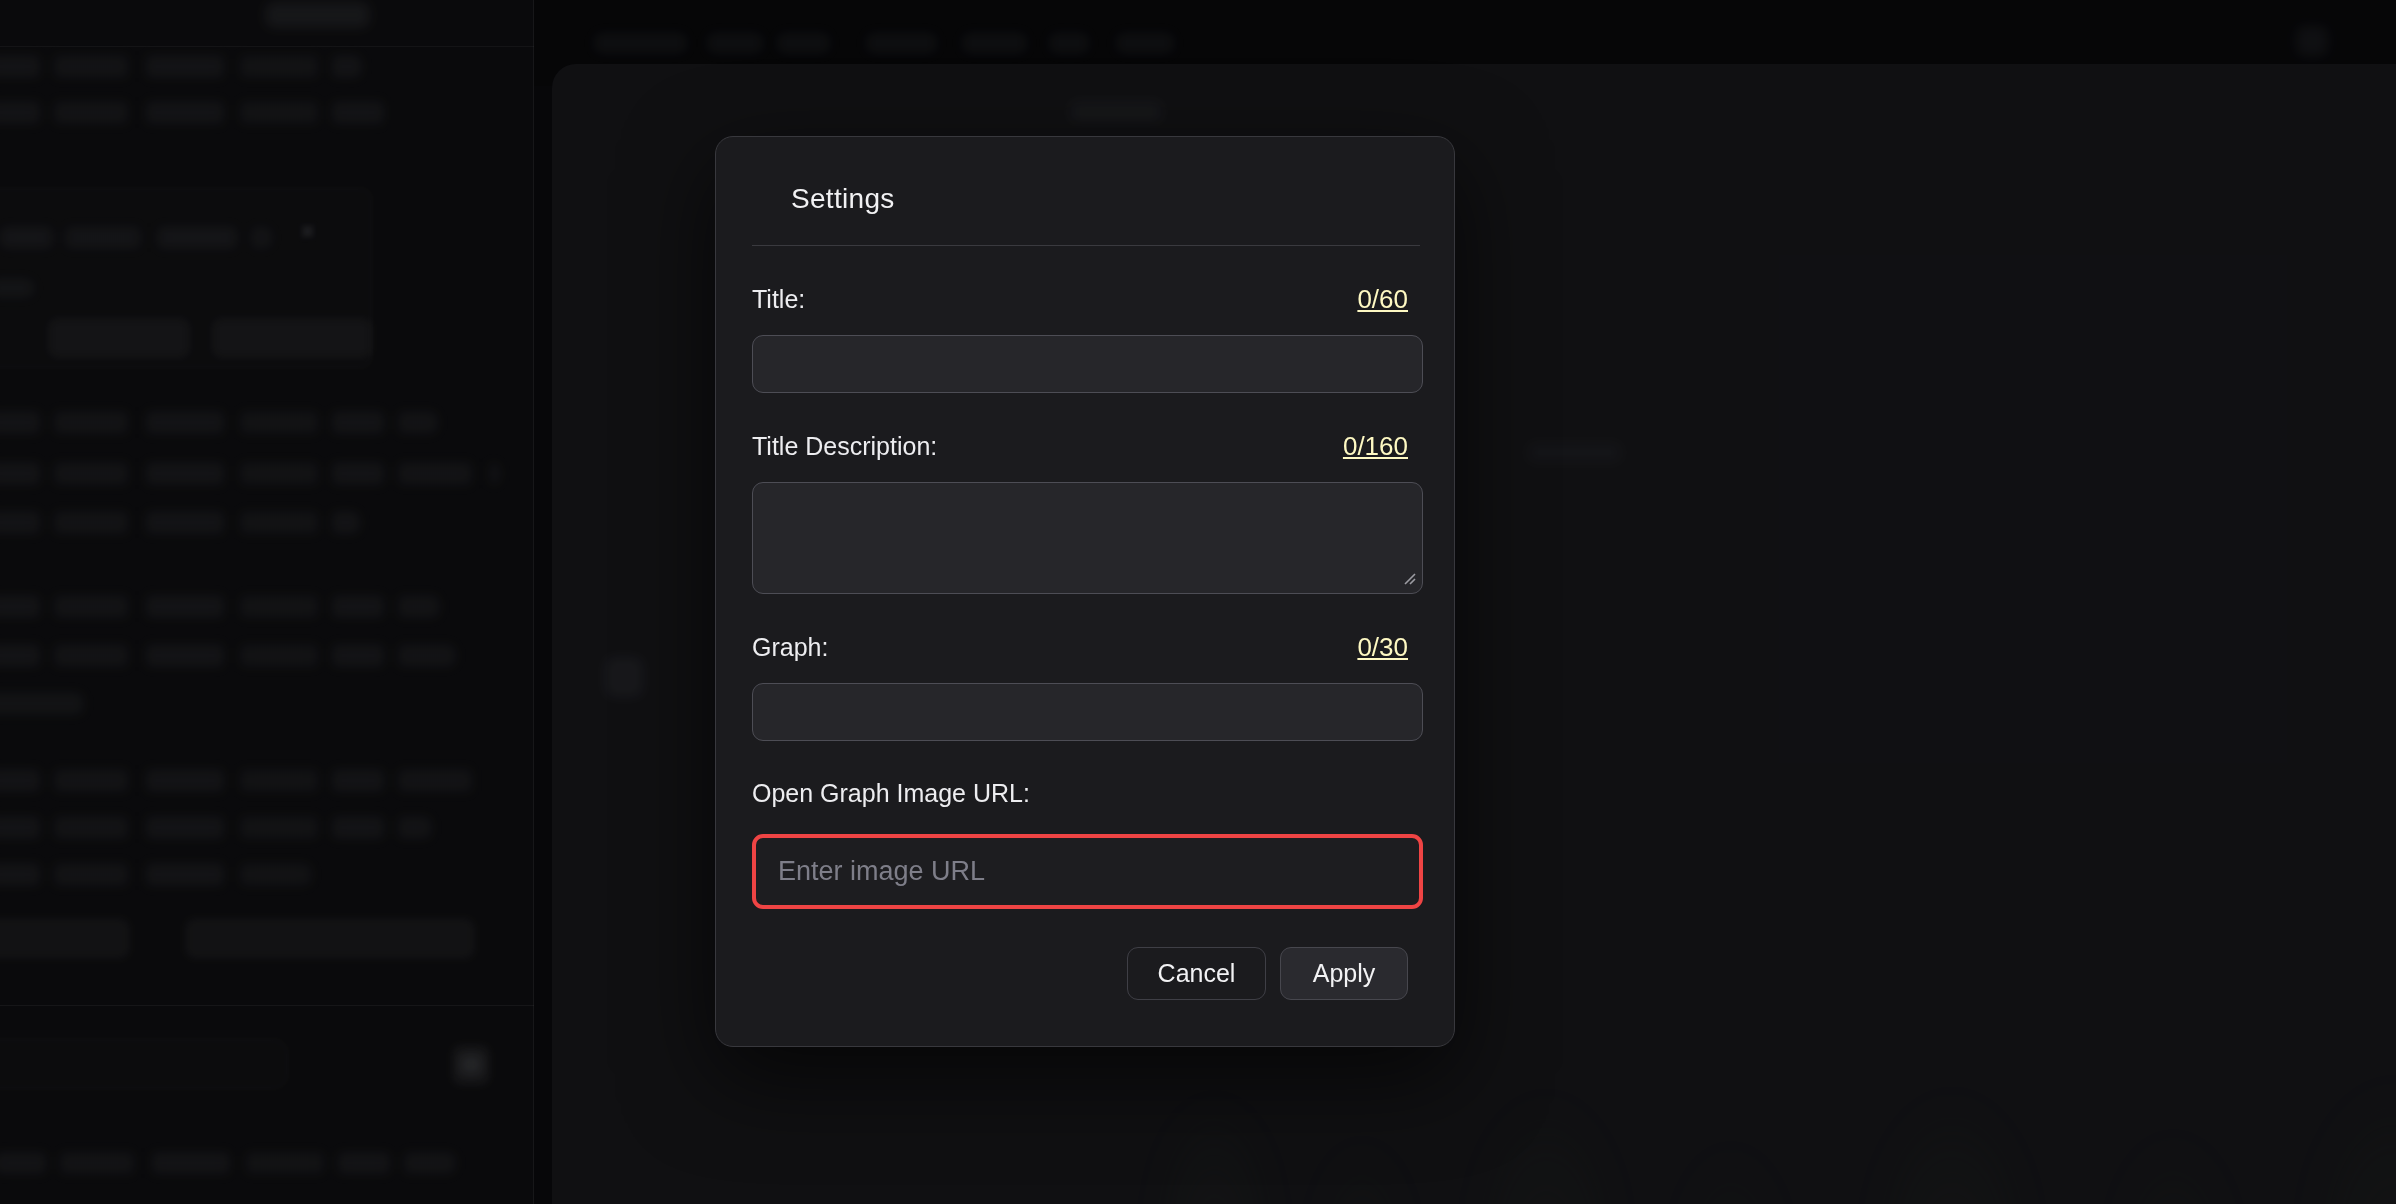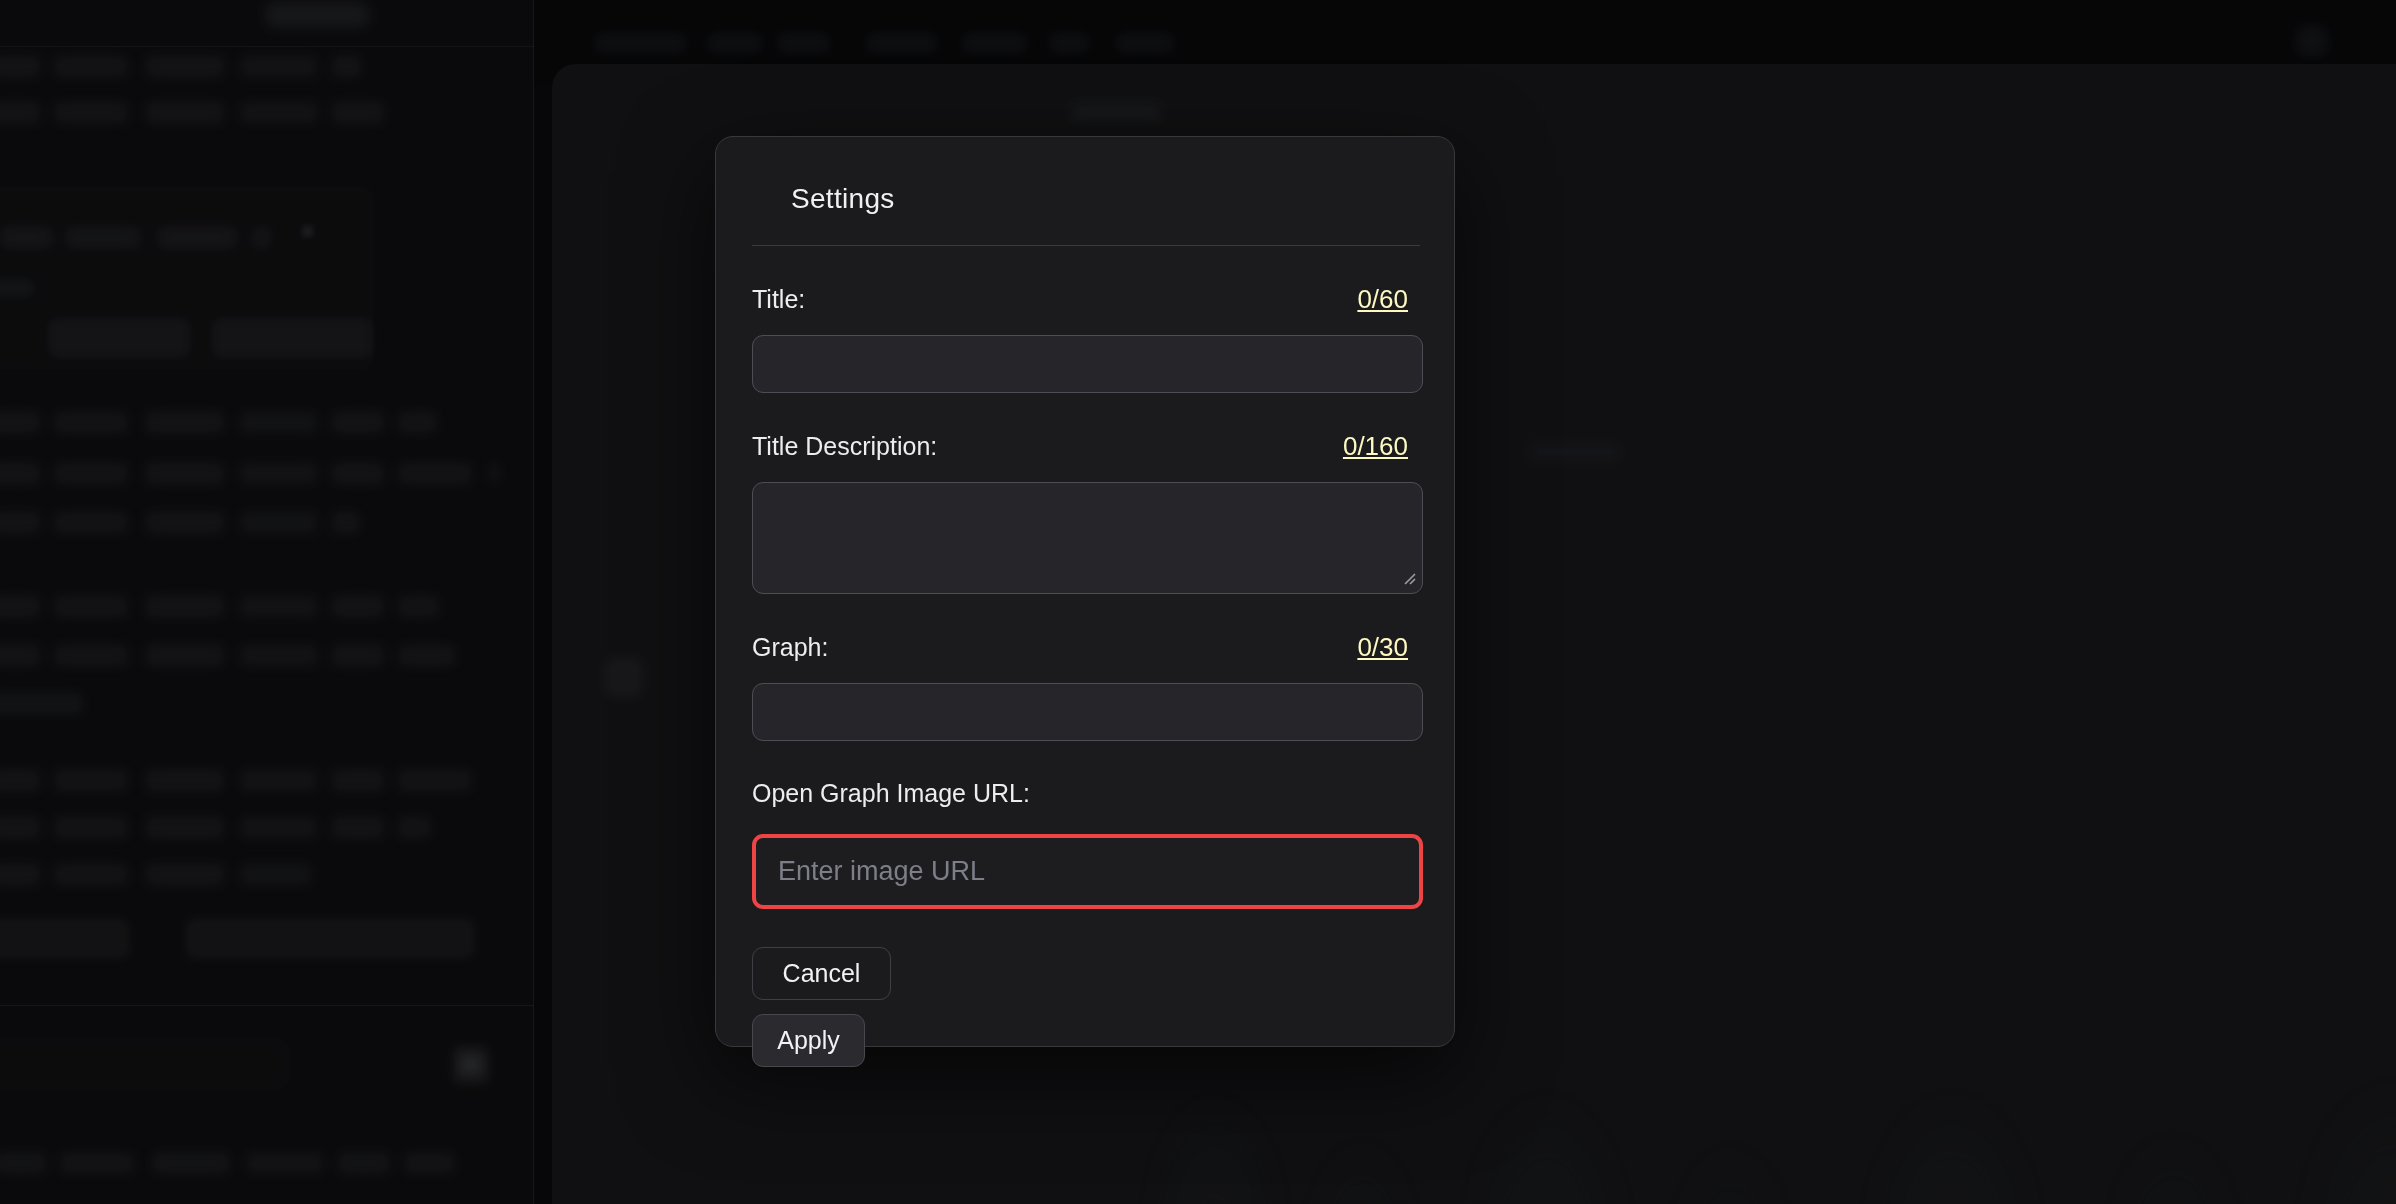--- a/index.html
+++ b/index.html
@@ -70,25 +70,25 @@
                font-family:"Liberation Sans", sans-serif; }
   .resize-handle { position:absolute; right:6px; bottom:8px; pointer-events:none; }
 
   .url-input { display:block; width:671px; height:75px; margin-top:26px;
                background:#1d1d20; border:4px solid #ef4444; border-radius:11px;
                color:#e9e9ec; font-size:27px; padding:0 22px; outline:none;
                font-family:"Liberation Sans", sans-serif; }
   .url-input::placeholder, .text-input::placeholder { color:#7e7e89; opacity:1; }
   .helper-text { margin-top:18px; font-size:23px; color:#86868e; }
 
-  .modal-footer { display:flex; justify-content:flex-end; gap:14px; margin-top:38px;flex-direction:column; }
+  .modal-footer { display:flex; justify-content:flex-end; gap:14px; margin-top:38px; }
   .btn { height:53px; border-radius:11px; font-size:25px; color:#f2f2f4;
          font-family:"Liberation Sans", sans-serif; cursor:pointer; }
   .btn-cancel { width:139px; background:#1b1b1e; border:1px solid #3f3f46; }
-  .btn-apply  { width:113px; background:#2a2a2f; border:1px solid #47474e; }
+  .btn-apply  { width:128px; background:#2a2a2f; border:1px solid #47474e; }
 </style>
 </head>
 <body>
 
 <div class="stage">
 
   <div class="bg">
     <div class="topbar">
       <div class="blob" style="left:594px; top:33px; width:93px; height:20px;"></div>
       <div class="blob" style="left:707px; top:33px; width:56px; height:20px;"></div>

